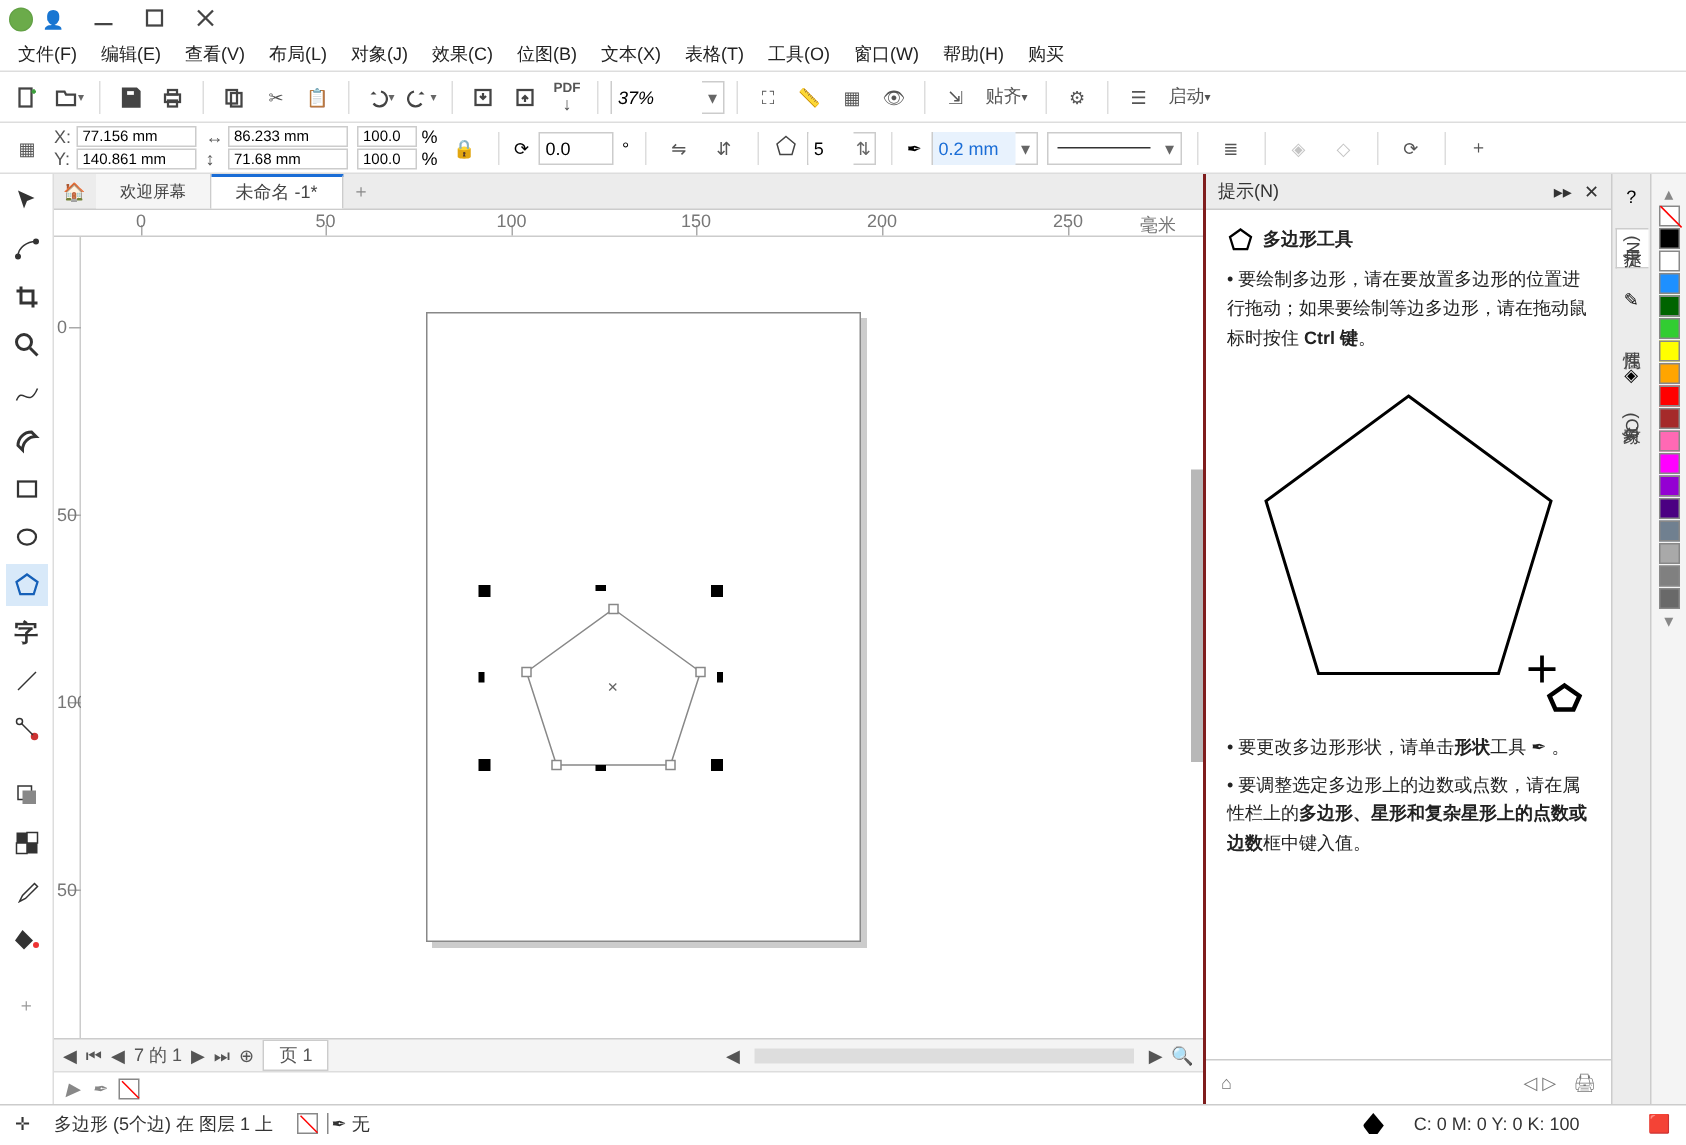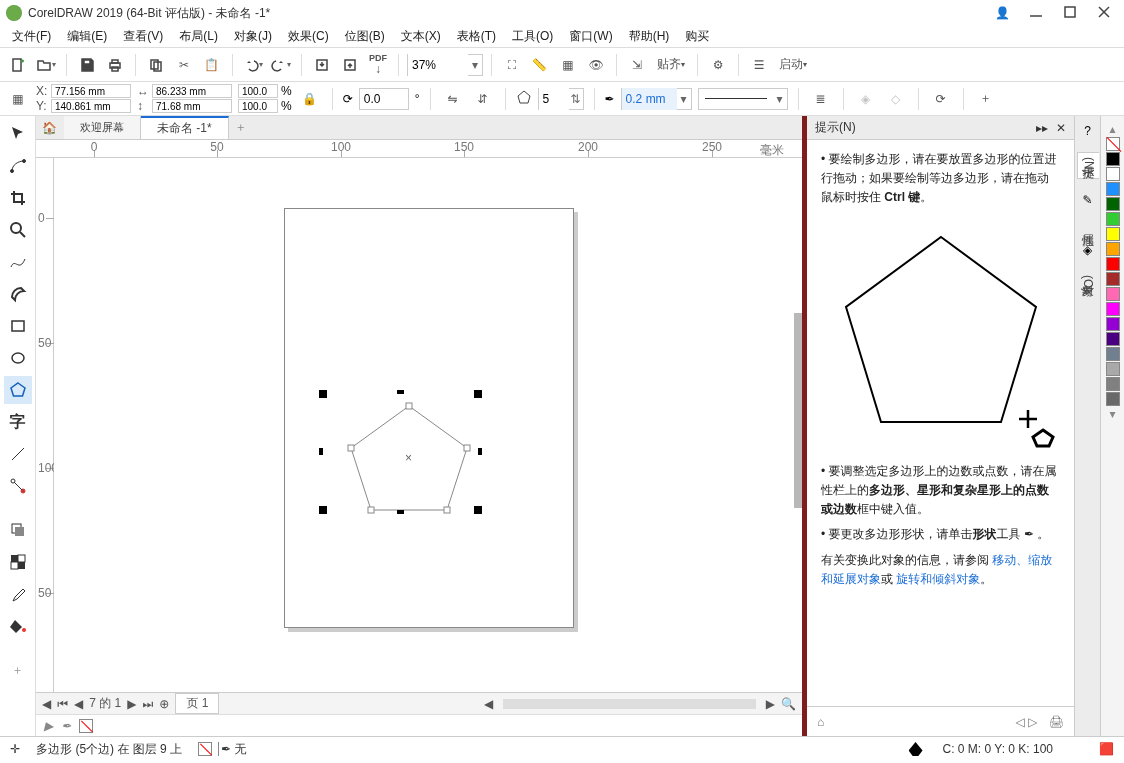--- a/index.html
+++ b/index.html
@@ -42,21 +42,21 @@
 .canvas { flex:1; background:#fff; position:relative; overflow:hidden; }
 .page { position:absolute; left:230px; top:50px; width:290px; height:420px; background:#fff; border:1px solid #888; box-shadow:4px 4px 0 #ccc; }
 .shape { position:absolute; }
 .handle { position:absolute; width:8px; height:8px; background:#000; }
 .mid-h  { width:7px; height:4px; background:#000; }
 .mid-v  { width:4px; height:7px; background:#000; }
 .off-scr { position:absolute; right:0; top:155px; width:8px; height:195px; background:#b8b8b8; }
 .page-nav { height:22px; background:#f4f4f4; border-top:1px solid #ccc; display:flex; align-items:center; font-size:11px; color:#555; gap:6px; padding:0 6px; }
 .page-nav .ptab { background:#fff; border:1px solid #ccc; padding:1px 10px; }
 .bottom-palette { height:22px; background:#fff; border-top:1px solid #ddd; display:flex; align-items:center; padding:0 8px; gap:8px; color:#888; font-style:italic; font-size:11px; }
-.right-dock { width:298px; display:flex; border-left:5px solid #7f1d1d; }
+.right-dock { width:298px; display:flex; border-left:2px solid #7f1d1d; }
 .hints { flex:1; display:flex; flex-direction:column; }
 .dock-header { height:24px; background:#ececec; border-bottom:1px solid #ccc; display:flex; align-items:center; padding:0 8px; font-size:12px; color:#333; justify-content:space-between; }
 .hints-body { flex:1; overflow:auto; padding:10px 14px; font-size:12px; color:#222; line-height:1.6; }
 .hints-body h3 { font-size:15px; font-weight:bold; margin-bottom:6px; }
 .hints-body .tool-name { display:flex; align-items:center; gap:6px; font-weight:bold; margin-bottom:8px; }
 .hints-body ul { list-style:none; }
 .hints-body li { margin-bottom:6px; }
 .hints-body li::before { content:"• "; }
 .hints-body a { color:#1a6dd6; text-decoration:none; }
 .hints-footer { height:30px; border-top:1px solid #ccc; display:flex; align-items:center; justify-content:space-between; padding:0 10px; color:#777; }
@@ -70,21 +70,20 @@
 .nofill-sq { display:inline-block; width:14px; height:14px; border:1px solid #888; position:relative; margin-right:4px; vertical-align:middle;}
 .nofill-sq::after { content:""; position:absolute; left:-1px; top:6px; width:16px; height:1px; background:red; transform:rotate(45deg); }
 .pen-nib { display:inline-block; width:14px; height:14px; background:#000; clip-path:polygon(50% 0,100% 60%,70% 100%,30% 100%,0 60%); vertical-align:middle; margin-right:4px;}
 svg.icon { width:16px; height:16px; fill:none; stroke:#444; stroke-width:1.5; }
 </style>
 </head>
 <body>
 
 <div class="title-bar">
   <div class="app-icon"></div>
-  <div class="title">CorelDRAW 2019 (64-Bit 评估版) - 未命名 -1*</div>
   <div class="win-btns">
     <span>👤</span>
     <span class="win-btn"><svg class="icon" viewBox="0 0 16 16">
           <line x1="2" y1="12" x2="14" y2="12"></line>
         </svg></span>
     <span class="win-btn"><svg class="icon" viewBox="0 0 16 16">
           <rect x="3" y="3" width="10" height="10"></rect>
         </svg></span>
     <span class="win-btn"><svg class="icon" viewBox="0 0 16 16">
           <line x1="3" y1="3" x2="13" y2="13"></line>
@@ -170,21 +169,21 @@
     </div>
   <div class="tb-btn">
       <svg class="icon" viewBox="0 0 16 16">
         <rect x="3" y="3" width="10" height="10"></rect>
         <path d="M8 11V7M6 9l2-2 2 2"></path>
       </svg>
     </div>
   <div class="tb-btn" style="font-size:9px;font-weight:bold;flex-direction:column;line-height:1">PDF<span>↓</span></div>
   <div class="tb-sep"></div>
   <div class="tb-drop">
-      <input class="tb-input" style="width: 60px; border: none;" value="37%">
+      <input class="tb-input" style="width: 60px; border: none; font-style: italic;" value="37%">
       <span class="caret">▾</span>
     </div>
   <div class="tb-sep"></div>
   <div class="tb-btn">⛶</div>
   <div class="tb-btn">📏</div>
   <div class="tb-btn">▦</div>
   <div class="tb-btn">👁</div>
   <div class="tb-sep"></div>
   <div class="tb-btn">⇲</div>
   <div class="tb-btn" style="width:auto;padding:0 4px;">
@@ -445,38 +444,43 @@
     </div>
   </div>
 
   <div class="right-dock">
     <div class="hints">
       <div class="dock-header">
         <span>提示(N)</span>
         <span><span style="margin-right:8px">▸▸</span><span>✕</span></span>
       </div>
       <div class="hints-body">
+        <div class="tool-name">
+          <svg width="18" height="18" viewBox="0 0 18 18" fill="none" stroke="#000" stroke-width="1.5">
+              <polygon points="9,2 16,7 13.5,15 4.5,15 2,7"></polygon>
+            </svg>
+          <span>多边形工具</span>
+        </div>
         <ul>
           <li><span>要绘制多边形，请在要放置多边形的位置进行拖动；如果要绘制等边多边形，请在拖动鼠标时按住</span> <b>Ctrl 键</b>。</li>
         </ul>
         <div style="text-align:center;margin:14px 0;position:relative">
           <svg width="220" height="220" viewBox="0 0 220 220">
             <polygon points="110,15 205,85 170,200 50,200 15,85" fill="none" stroke="#000" stroke-width="2"></polygon>
           </svg>
           <svg width="42" height="42" style="position:absolute;right:5px;bottom:0">
             <line x1="15" y1="4" x2="15" y2="22" stroke="#000" stroke-width="2.5"></line>
             <line x1="6" y1="13" x2="24" y2="13" stroke="#000" stroke-width="2.5"></line>
             <polygon points="30,24 40,31 36,40 24,40 20,31" fill="none" stroke="#000" stroke-width="3"></polygon>
           </svg>
         </div>
         <ul>
+          <li><span>要更改多边形形状，请单击</span><b>形状</b><span>工具</span> ✒ 。</li>
           <li><span>要调整选定多边形上的边数或点数，请在属性栏上的</span><b>多边形、星形和复杂星形上的点数或边数</b><span>框中键入值。</span></li>
-          <li><span>要更改多边形形状，请单击</span><b>形状</b><span>工具</span> ✒ 。</li>
         </ul>
-        <p><span>有关变换此对象的信息，请参阅</span> <a href="#">移动、缩放和延展对象</a><span>或</span> <a href="#">旋转和倾斜对象</a>。</p>
       </div>
       <div class="hints-footer">
         <span>⌂</span>
         <span>
           <span>◁</span>
           <span>▷</span>
           <span style="margin-left:8px">🖨</span>
         </span>
       </div>
     </div>
@@ -511,19 +515,19 @@
       <div class="swatch" style="background: rgb(112, 128, 144);"></div>
       <div class="swatch" style="background: rgb(169, 169, 169);"></div>
       <div class="swatch" style="background: rgb(128, 128, 128);"></div>
       <div class="swatch" style="background: rgb(105, 105, 105);"></div>
       <div style="color: rgb(136, 136, 136);">▾</div>
     </div>
 </div>
 
 <div class="status-bar">
   <span>✛</span>
-  <span>多边形 (5个边) 在 图层 9 上</span>
+  <span>多边形 (5个边) 在 图层 1 上</span>
   <span><span class="nofill-sq"></span><span style="border-left:1px solid #888;height:14px;display:inline-block;vertical-align:middle;margin:0 2px"></span>✒ <span>无</span></span>
   <span class="spacer"></span>
   <span class="pen-nib"></span>
   <span>C:   0 M:   0 Y:   0 K:   100</span>
   <span style="margin-left:30px">🟥</span>
 </div>
 
 </body></html>

